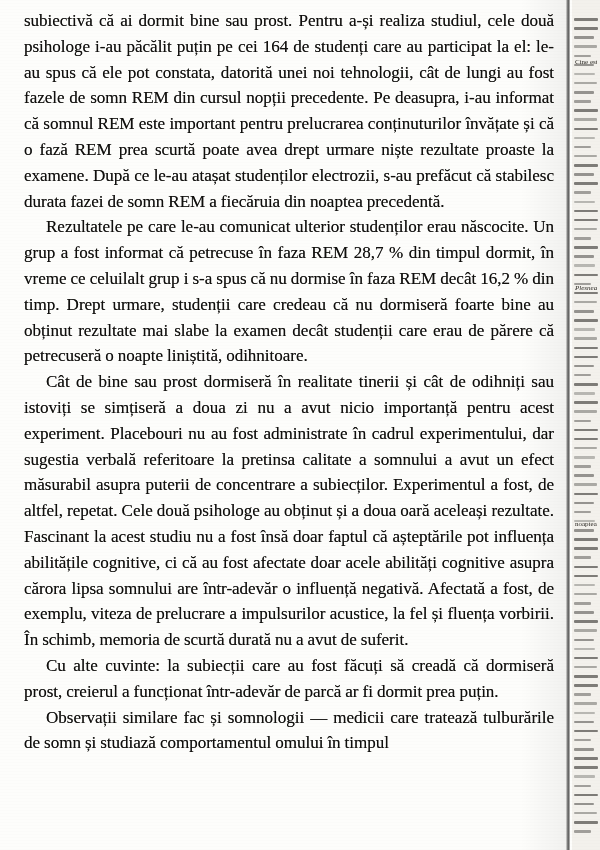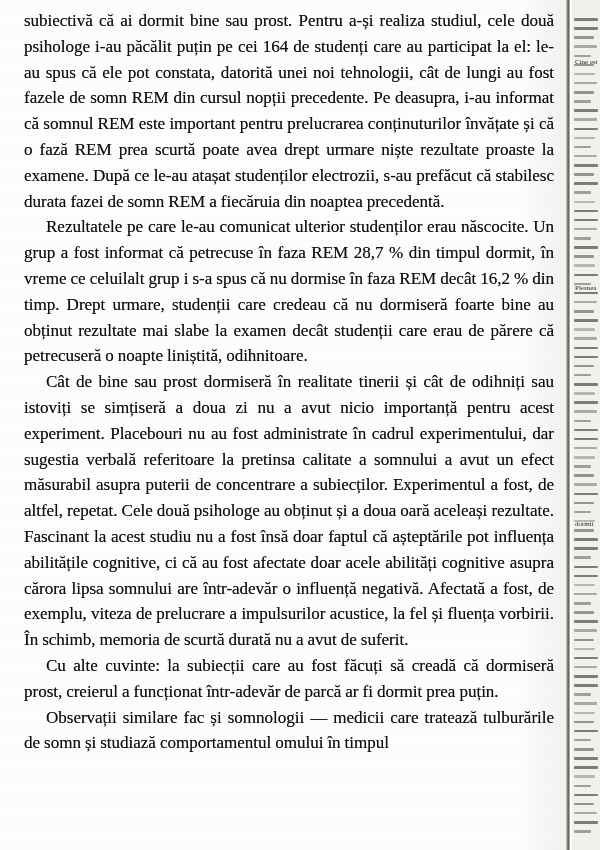--- a/index.html
+++ b/index.html
@@ -109,21 +109,21 @@
     width: 22px;
     font-size: 7px;
     line-height: 8px;
     color: #2a2722;
     font-family: "Liberation Serif", serif;
     text-align: left;
     white-space: nowrap;
     overflow: hidden;
   }
   .fw1 { top: 58px; }
-  .fw2 { top: 284px; }
+  .fw2 { top: 284px; font-style: italic; }
   .fw3 { top: 520px; }
   
   .binding-shade {
     position: absolute;
     left: 520px;
     top: 0;
     width: 50px;
     height: 850px;
     background: linear-gradient(to right, rgba(0,0,0,0) 0%, rgba(0,0,0,0.05) 100%);
     pointer-events: none;
@@ -233,16 +233,16 @@
       <i></i>
       <i></i>
       <i></i>
       <i></i>
       <i></i>
       <i></i>
       <i></i>
   </div>
   <div class="facing-word fw1">Cine este</div>
   <div class="facing-word fw2">Plesnea</div>
-  <div class="facing-word fw3">dormit</div>
+  <div class="facing-word fw3">noaptea</div>
 </div>
 
 <div class="page-texture"></div>
 
 </body></html>

